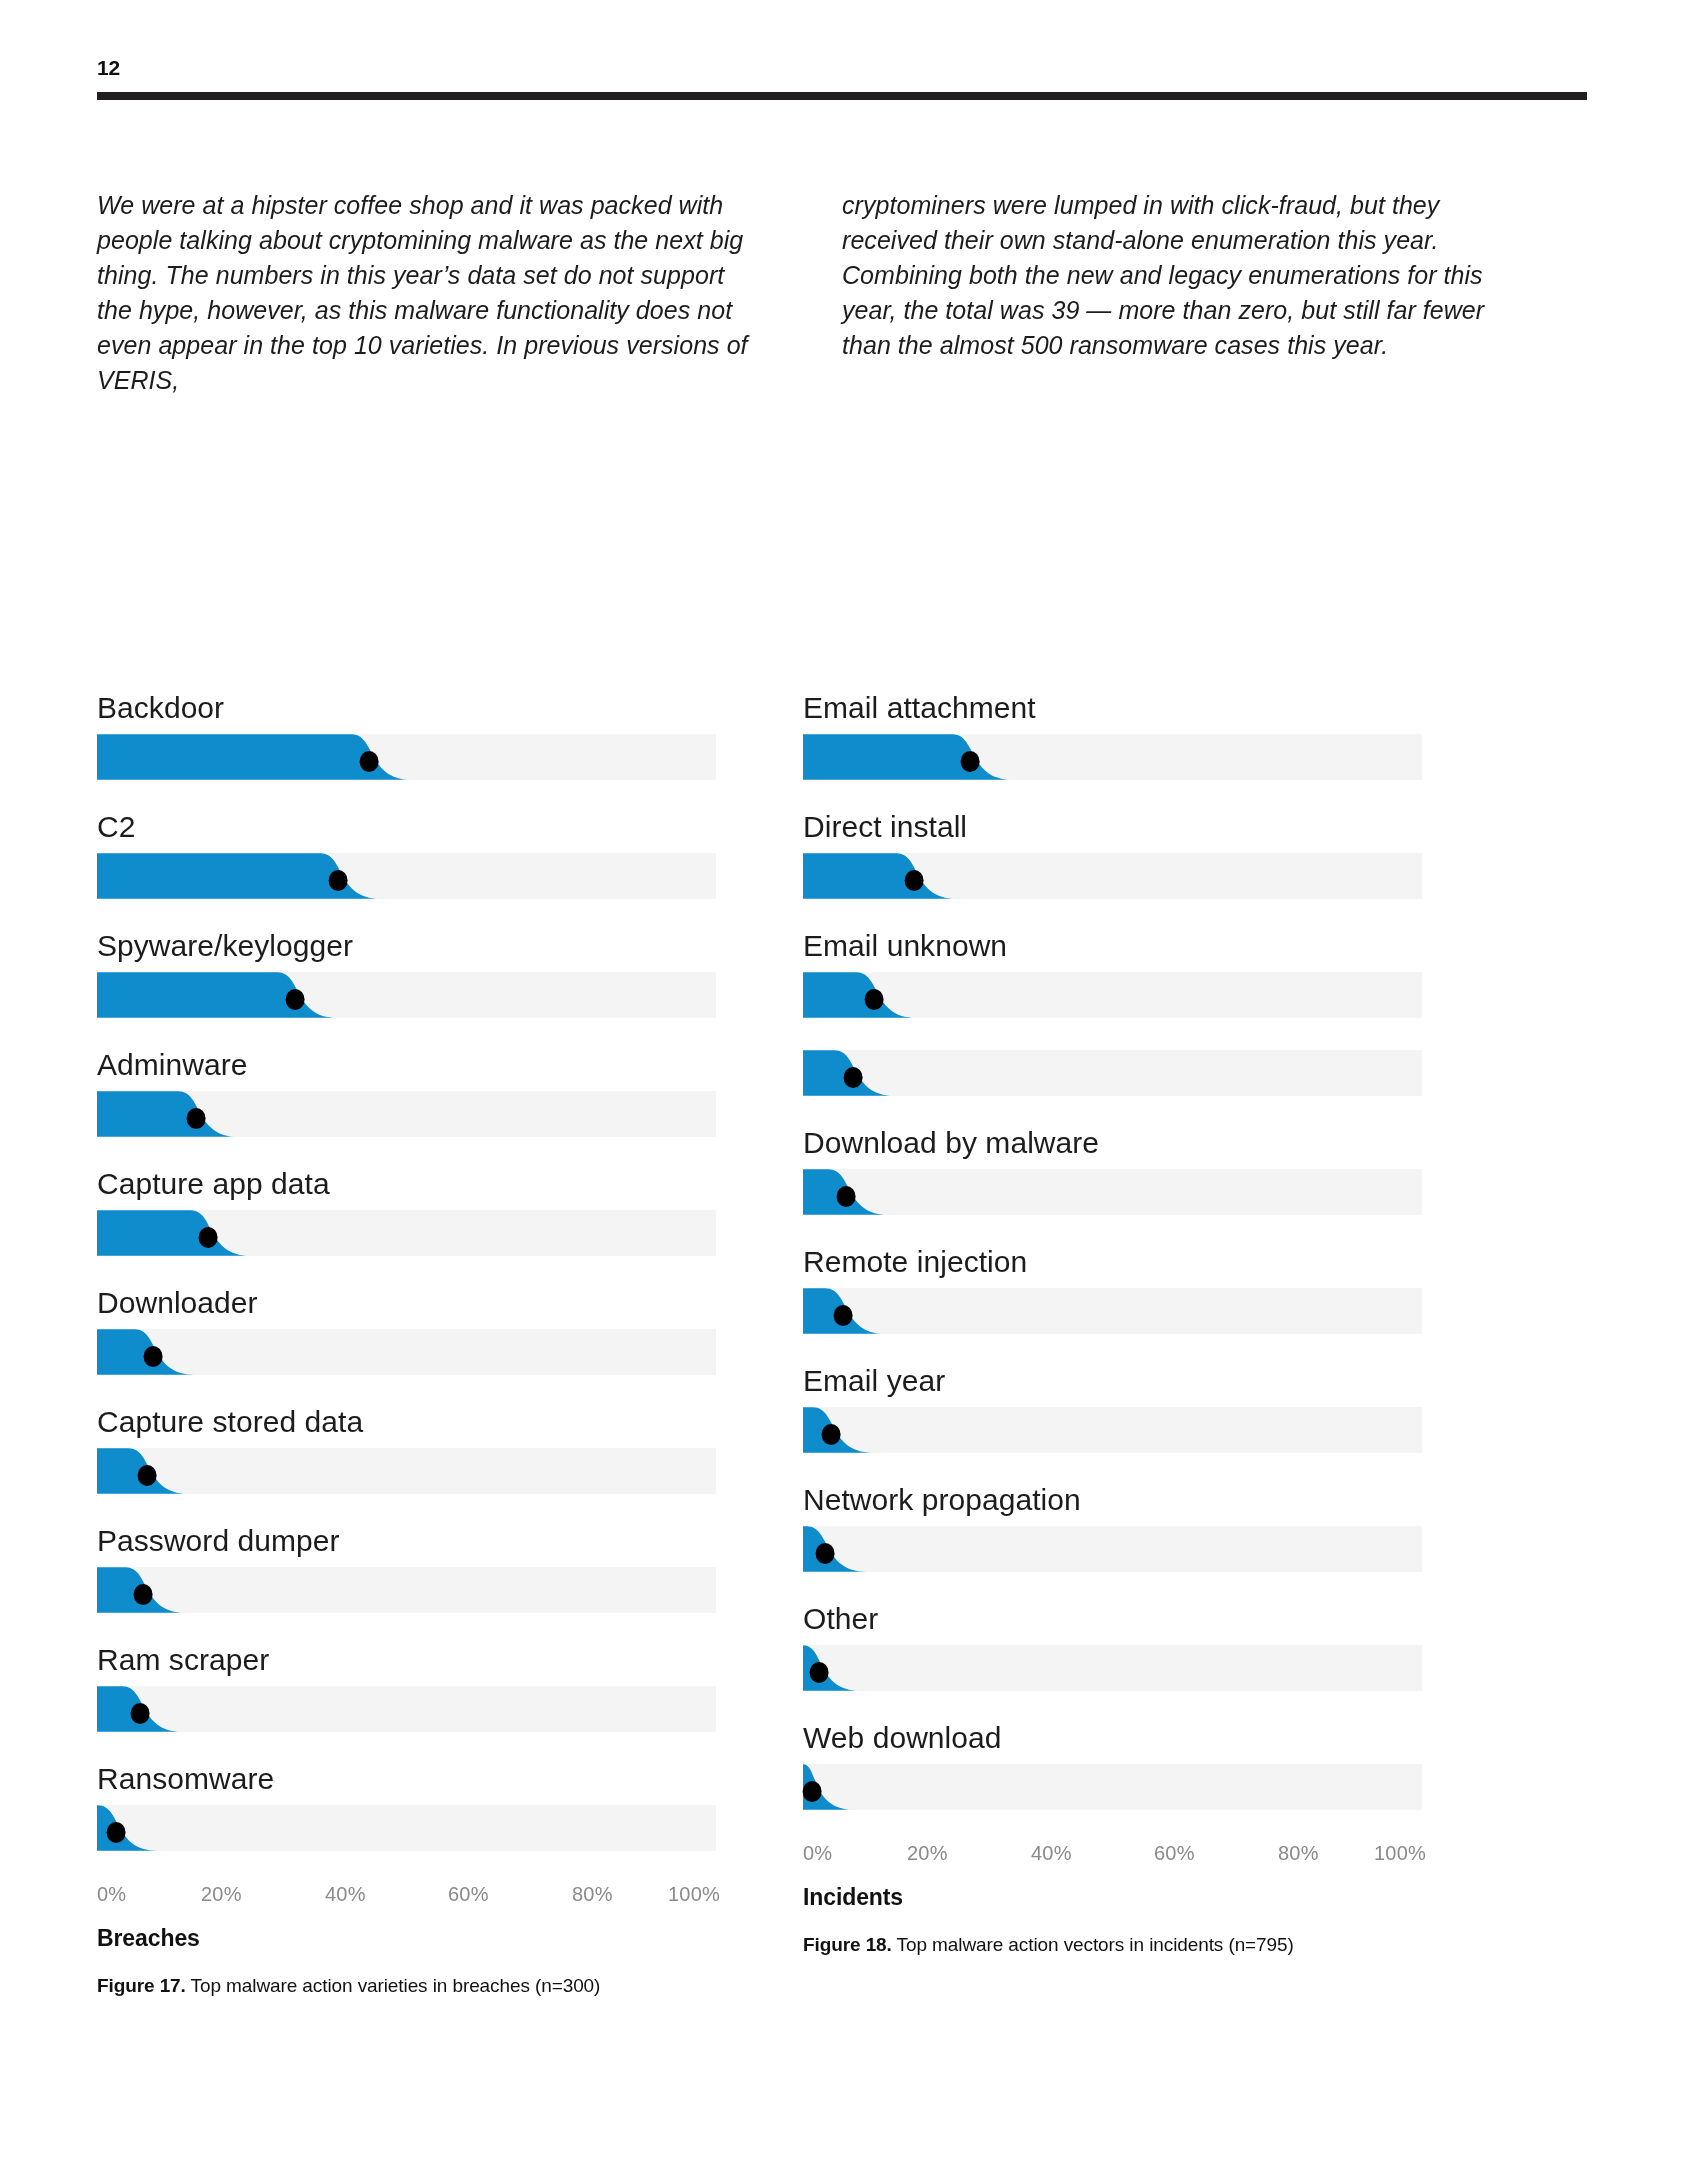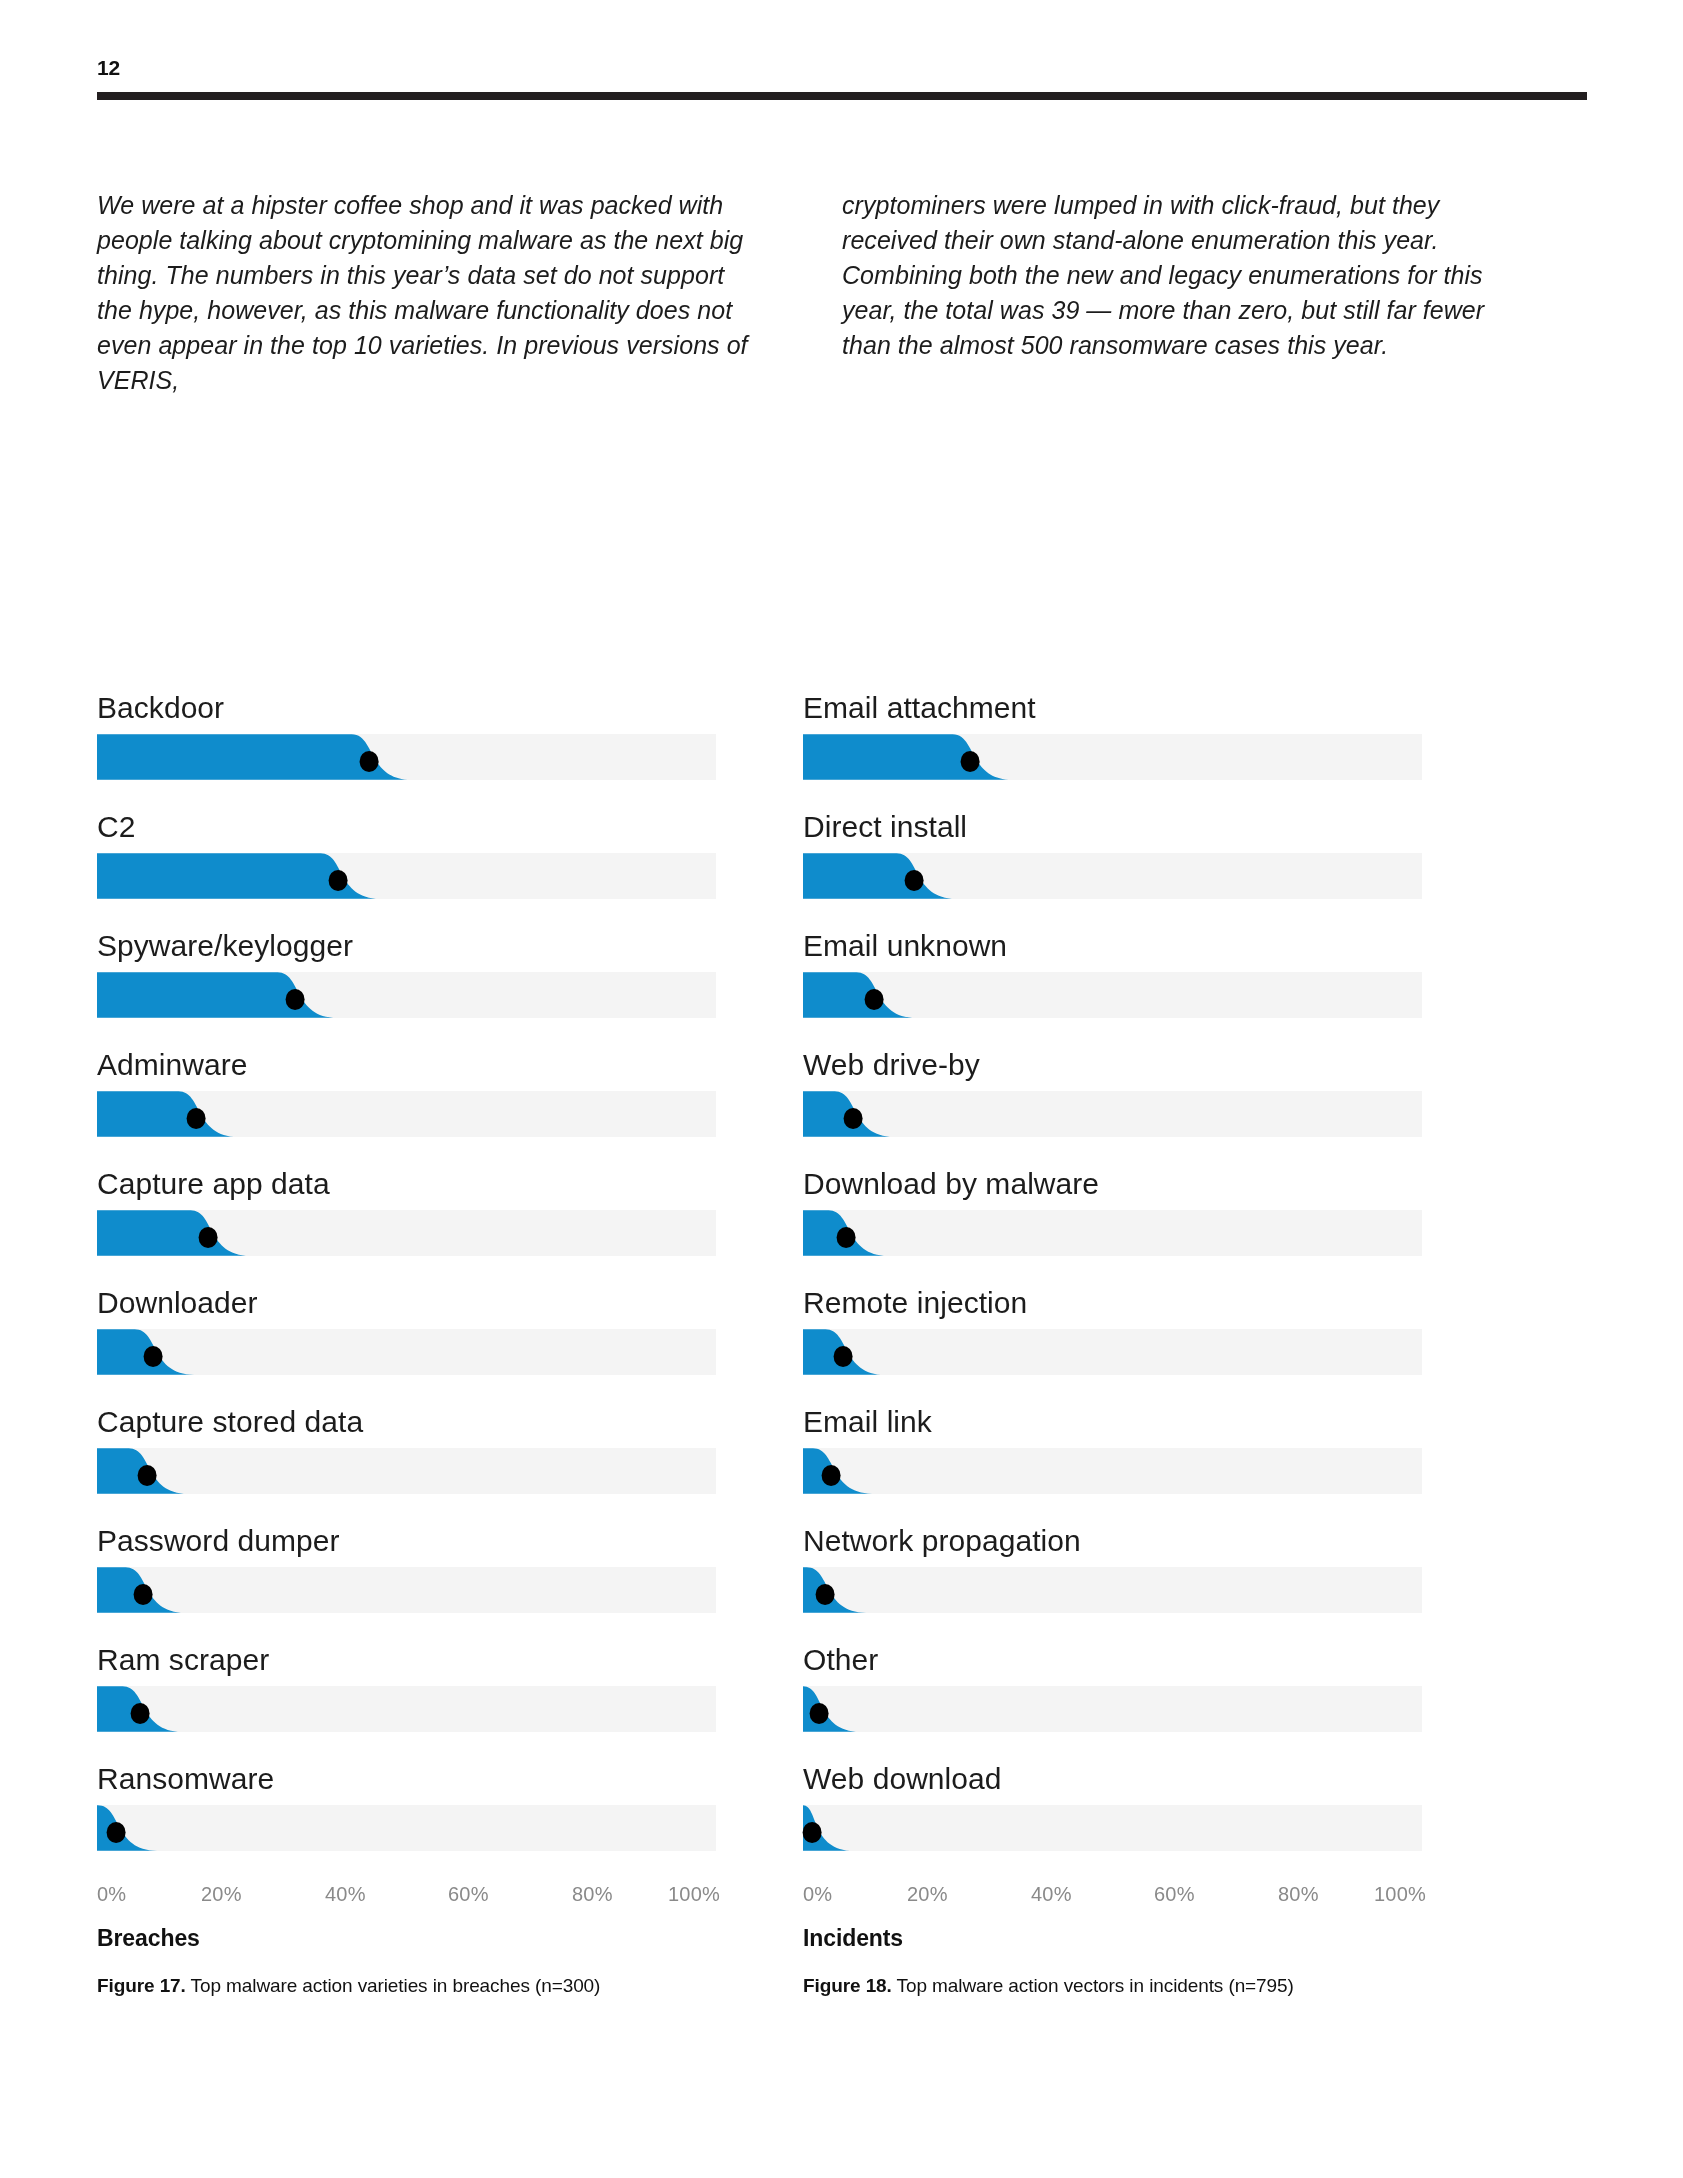--- a/index.html
+++ b/index.html
@@ -320,21 +320,20 @@
           <div class="bar-track">
             <div class="bar-wave" style="width: 117px;">
               <svg width="117" height="46" viewBox="0 0 117.875 46">
                 <path d="M0,0 L53.875,0 C77.875,0 69.875,46 113.875,46 L0,46 Z" fill="#0f8ccc"></path>
               </svg>
             </div>
             <span class="bar-dot" style="left: 71px;"></span>
           </div>
         </div>
         <div class="bar-row">
-          <div class="bar-label">Web drive-by</div>
           <div class="bar-track">
             <div class="bar-wave" style="width: 95px;">
               <svg width="95" height="46" viewBox="0 0 96 46">
                 <path d="M0,0 L32,0 C56,0 48,46 92,46 L0,46 Z" fill="#0f8ccc"></path>
               </svg>
             </div>
             <span class="bar-dot" style="left: 50px;"></span>
           </div>
         </div>
         <div class="bar-row">
@@ -353,21 +352,21 @@
           <div class="bar-track">
             <div class="bar-wave" style="width: 86px;">
               <svg width="86" height="46" viewBox="0 0 86.625 46">
                 <path d="M0,0 L22.625,0 C46.625,0 38.625,46 82.625,46 L0,46 Z" fill="#0f8ccc"></path>
               </svg>
             </div>
             <span class="bar-dot" style="left: 40px;"></span>
           </div>
         </div>
         <div class="bar-row">
-          <div class="bar-label">Email link</div>
+          <div class="bar-label">Email year</div>
           <div class="bar-track">
             <div class="bar-wave" style="width: 73px;">
               <svg width="73" height="46" viewBox="0 0 74.125 46">
                 <path d="M0,0 L10.125,0 C34.125,0 26.125,46 70.125,46 L0,46 Z" fill="#0f8ccc"></path>
               </svg>
             </div>
             <span class="bar-dot" style="left: 28px;"></span>
           </div>
         </div>
         <div class="bar-row">

